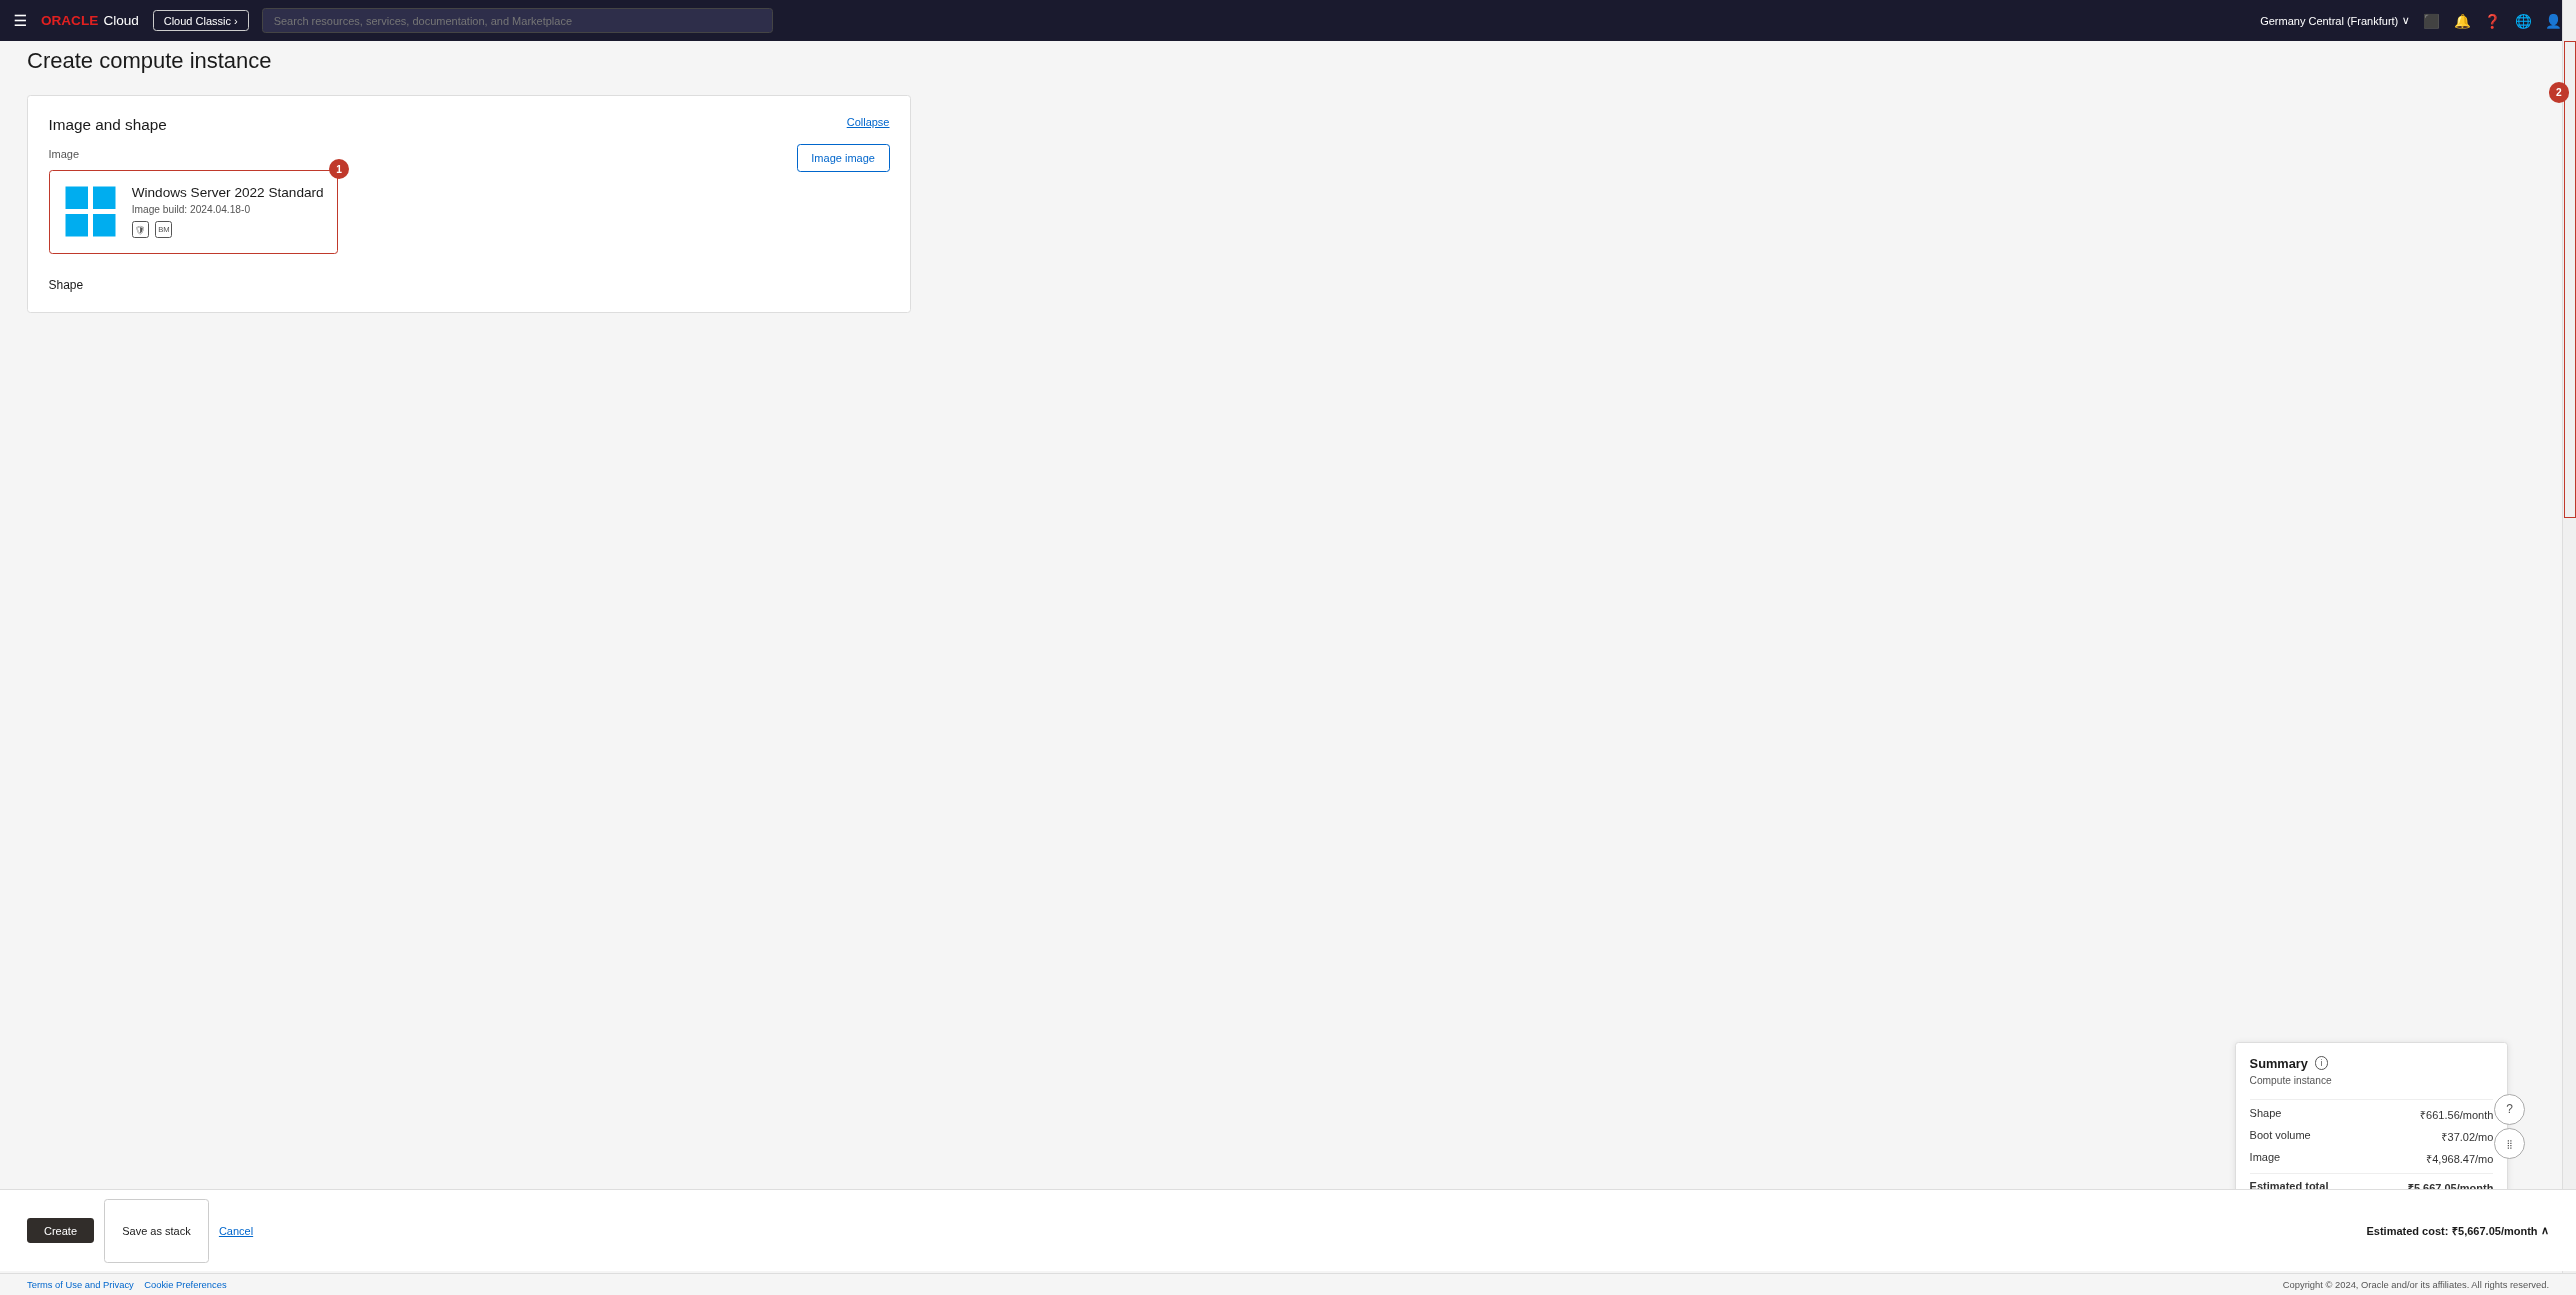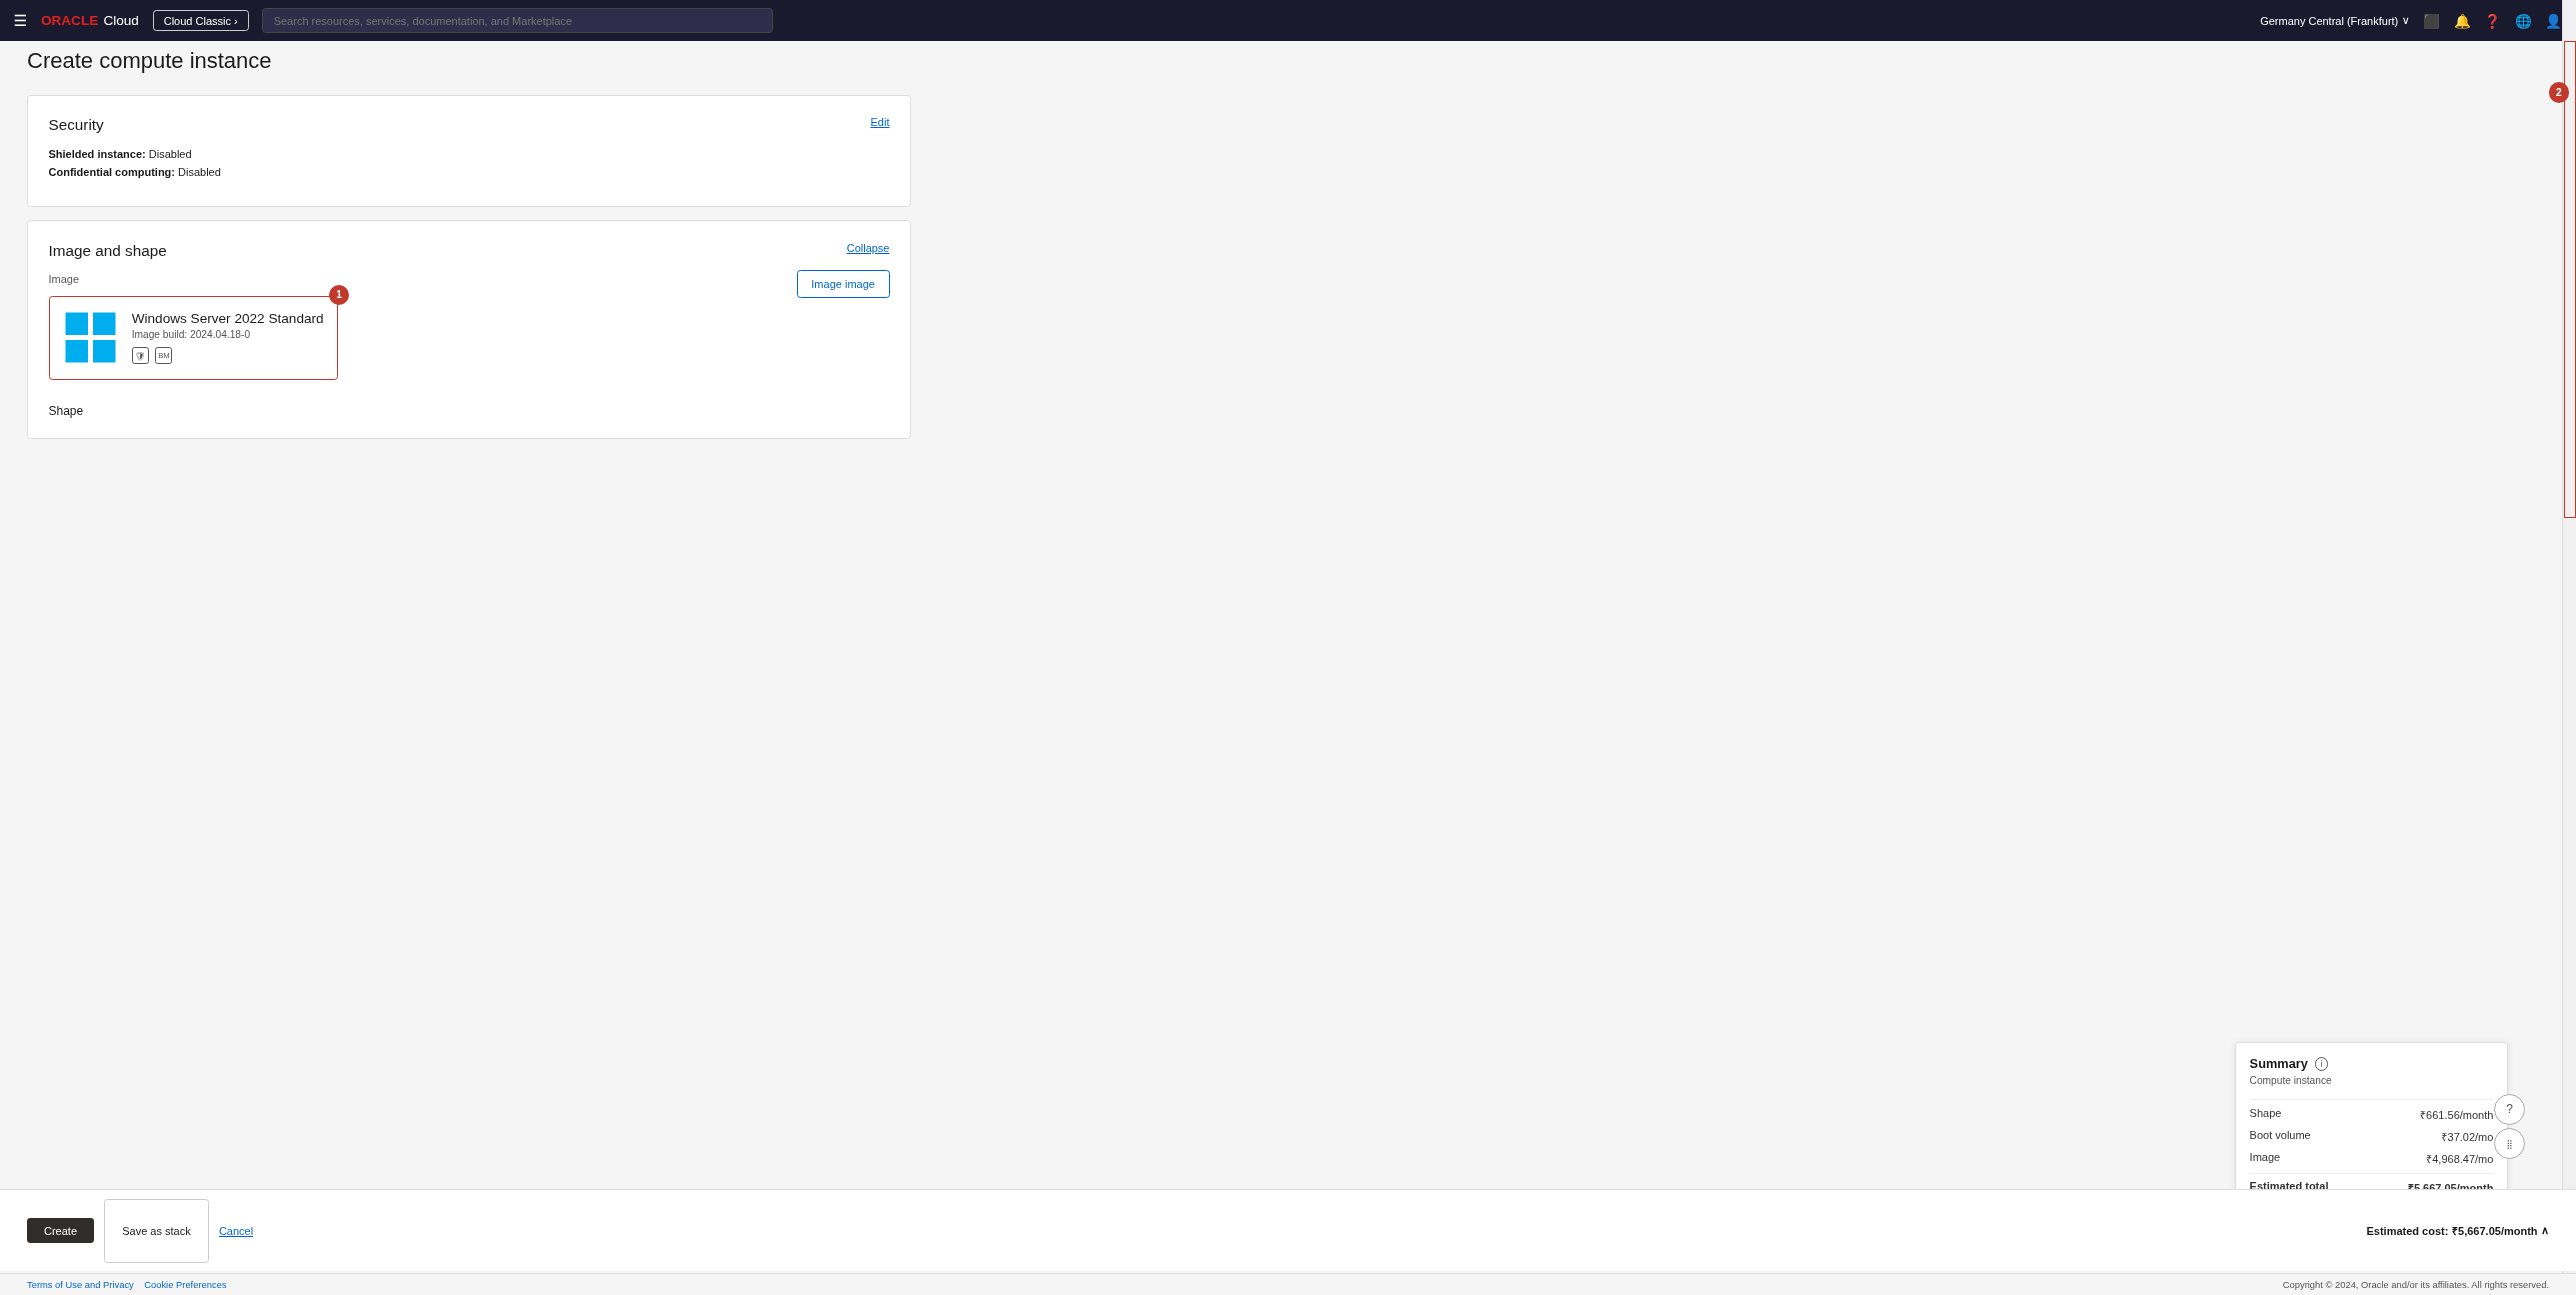--- a/index.html
+++ b/index.html
@@ -189,21 +189,21 @@
       bottom: 85px;
       width: 273px;
       background: white;
       border: 0.9px solid #ddd;
       border-radius: 3.4px;
       padding: 13.6px;
       box-shadow: 0 1.7px 6.8px rgba(0,0,0,0.1);
     }
     .summary-header {
       display: flex;
-      align-items: center;
+      align-items: flex-start;
       gap: 6.8px;
       margin-bottom: 3.4px;
     }
     .summary-title {
       font-size: 12.8px;
       font-weight: 600;
     }
     .summary-subtitle {
       font-size: 10.2px;
       color: #555;
@@ -373,34 +373,20 @@
 <div class="badge-2">2</div>
 
 <div class="red-scrollbar">
   <div class="red-scrollbar-thumb"></div>
 </div>
 
 <div class="page-content-wrapper">
   <div class="main-content">
     <h1 class="page-title">Create compute instance</h1>
 
-    <div class="card">
-      <div class="card-header">
-        <span class="card-title">Security</span>
-        <a class="edit-link">Edit</a>
-      </div>
-      <div class="field-row">
-        <span class="field-label">Shielded instance:</span>
-        <span class="field-value"> </span><span class="field-value">Disabled</span>
-      </div>
-      <div class="field-row">
-        <span class="field-label">Confidential computing:</span>
-        <span class="field-value"> </span><span class="field-value">Disabled</span>
-      </div>
-    </div>
 
     <div class="card">
       <div class="card-header">
         <span class="card-title">Image and shape</span>
         <a class="collapse-link">Collapse</a>
       </div>
 
       <div class="image-section-label">Image</div>
 
       <div class="image-row">

